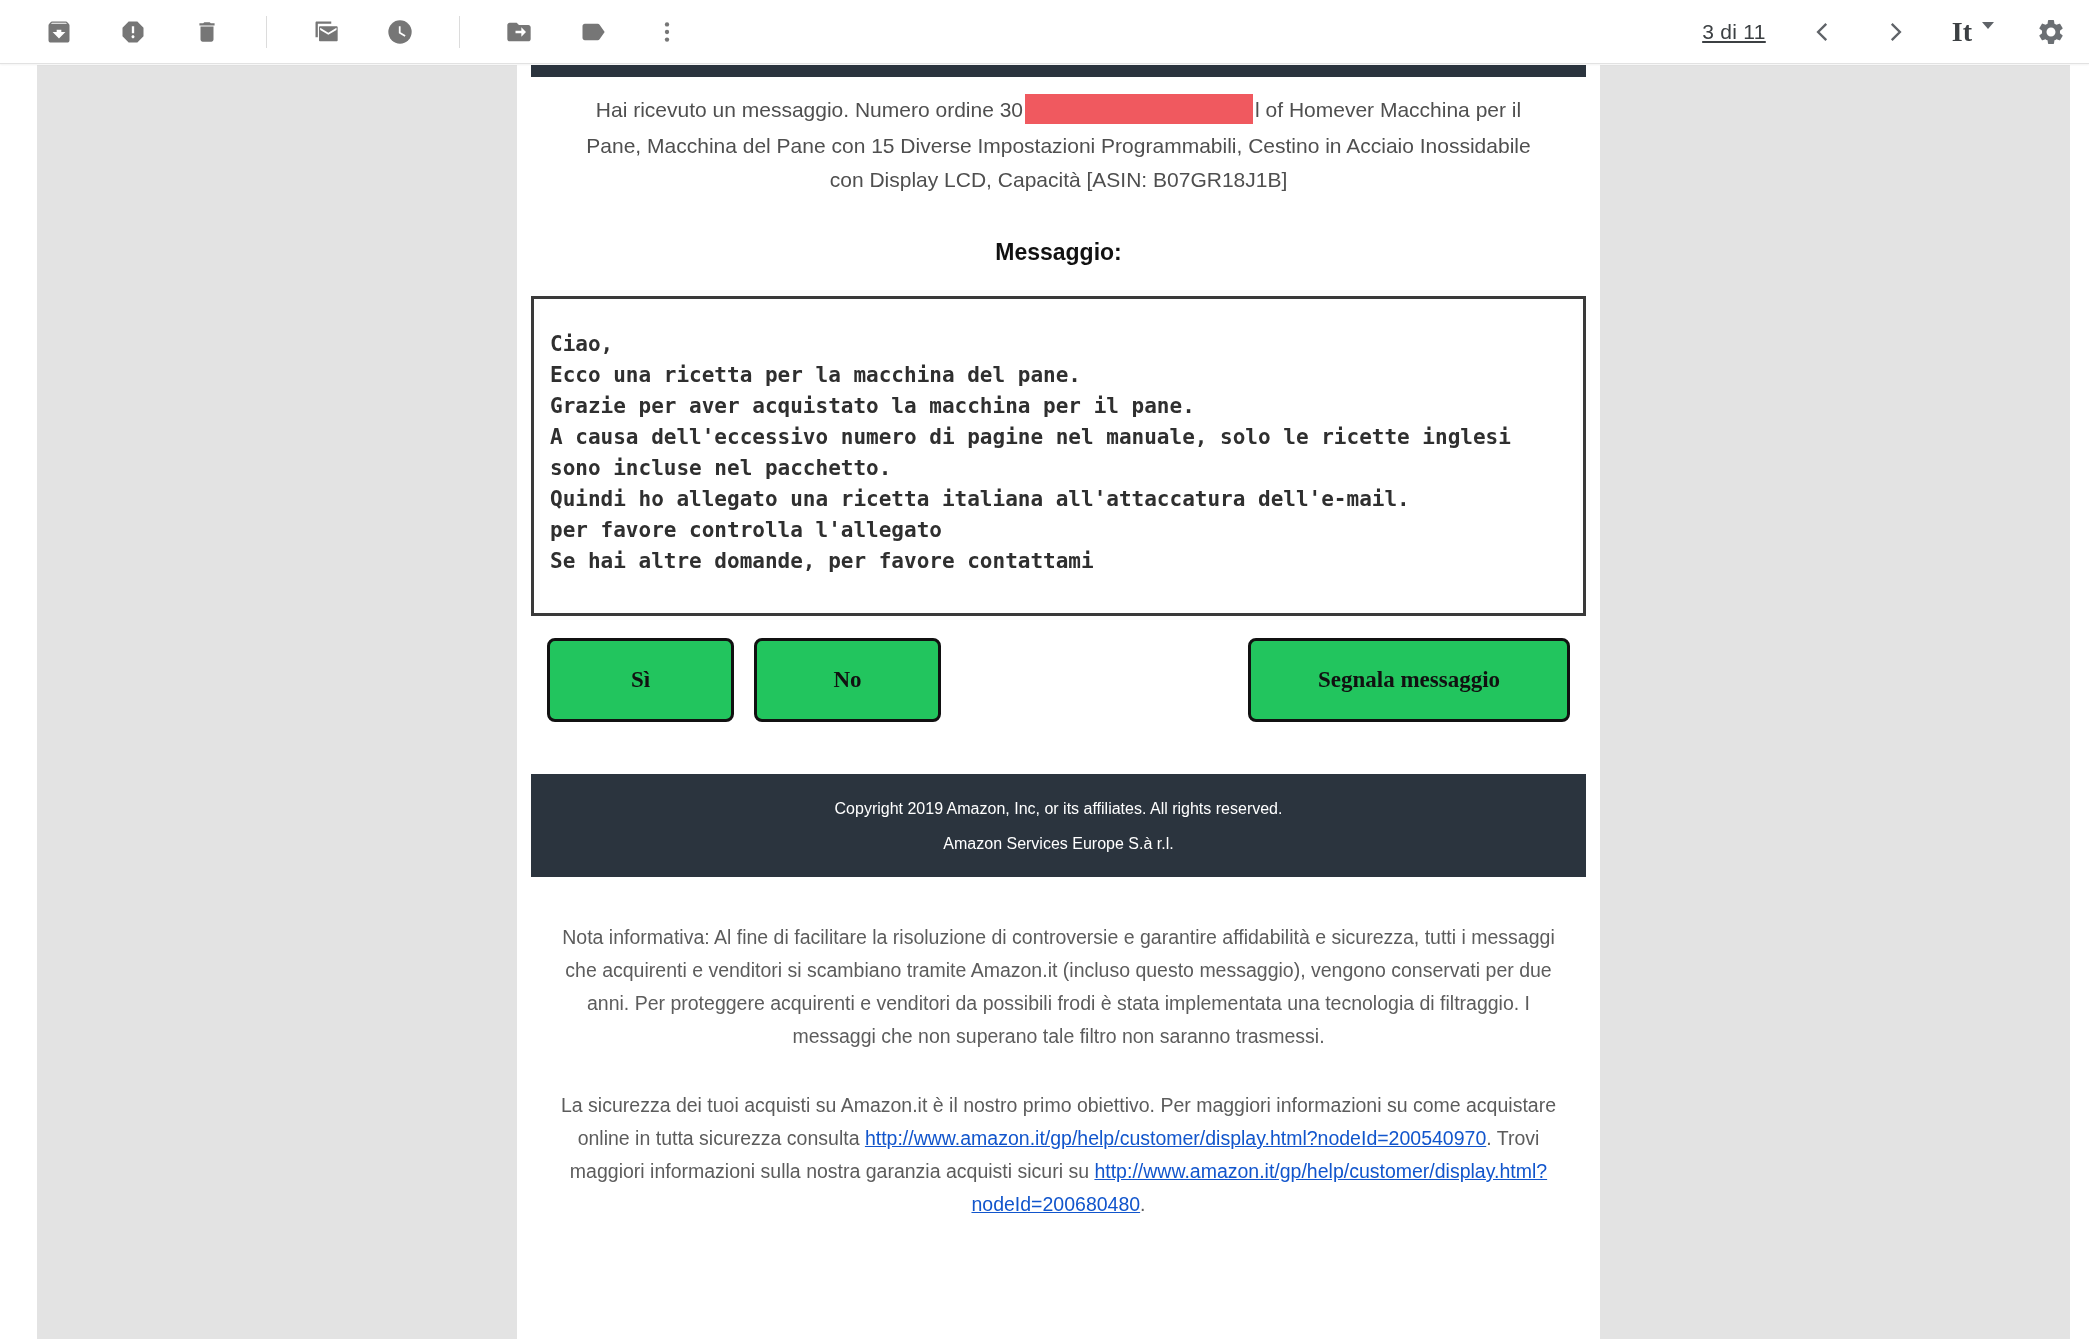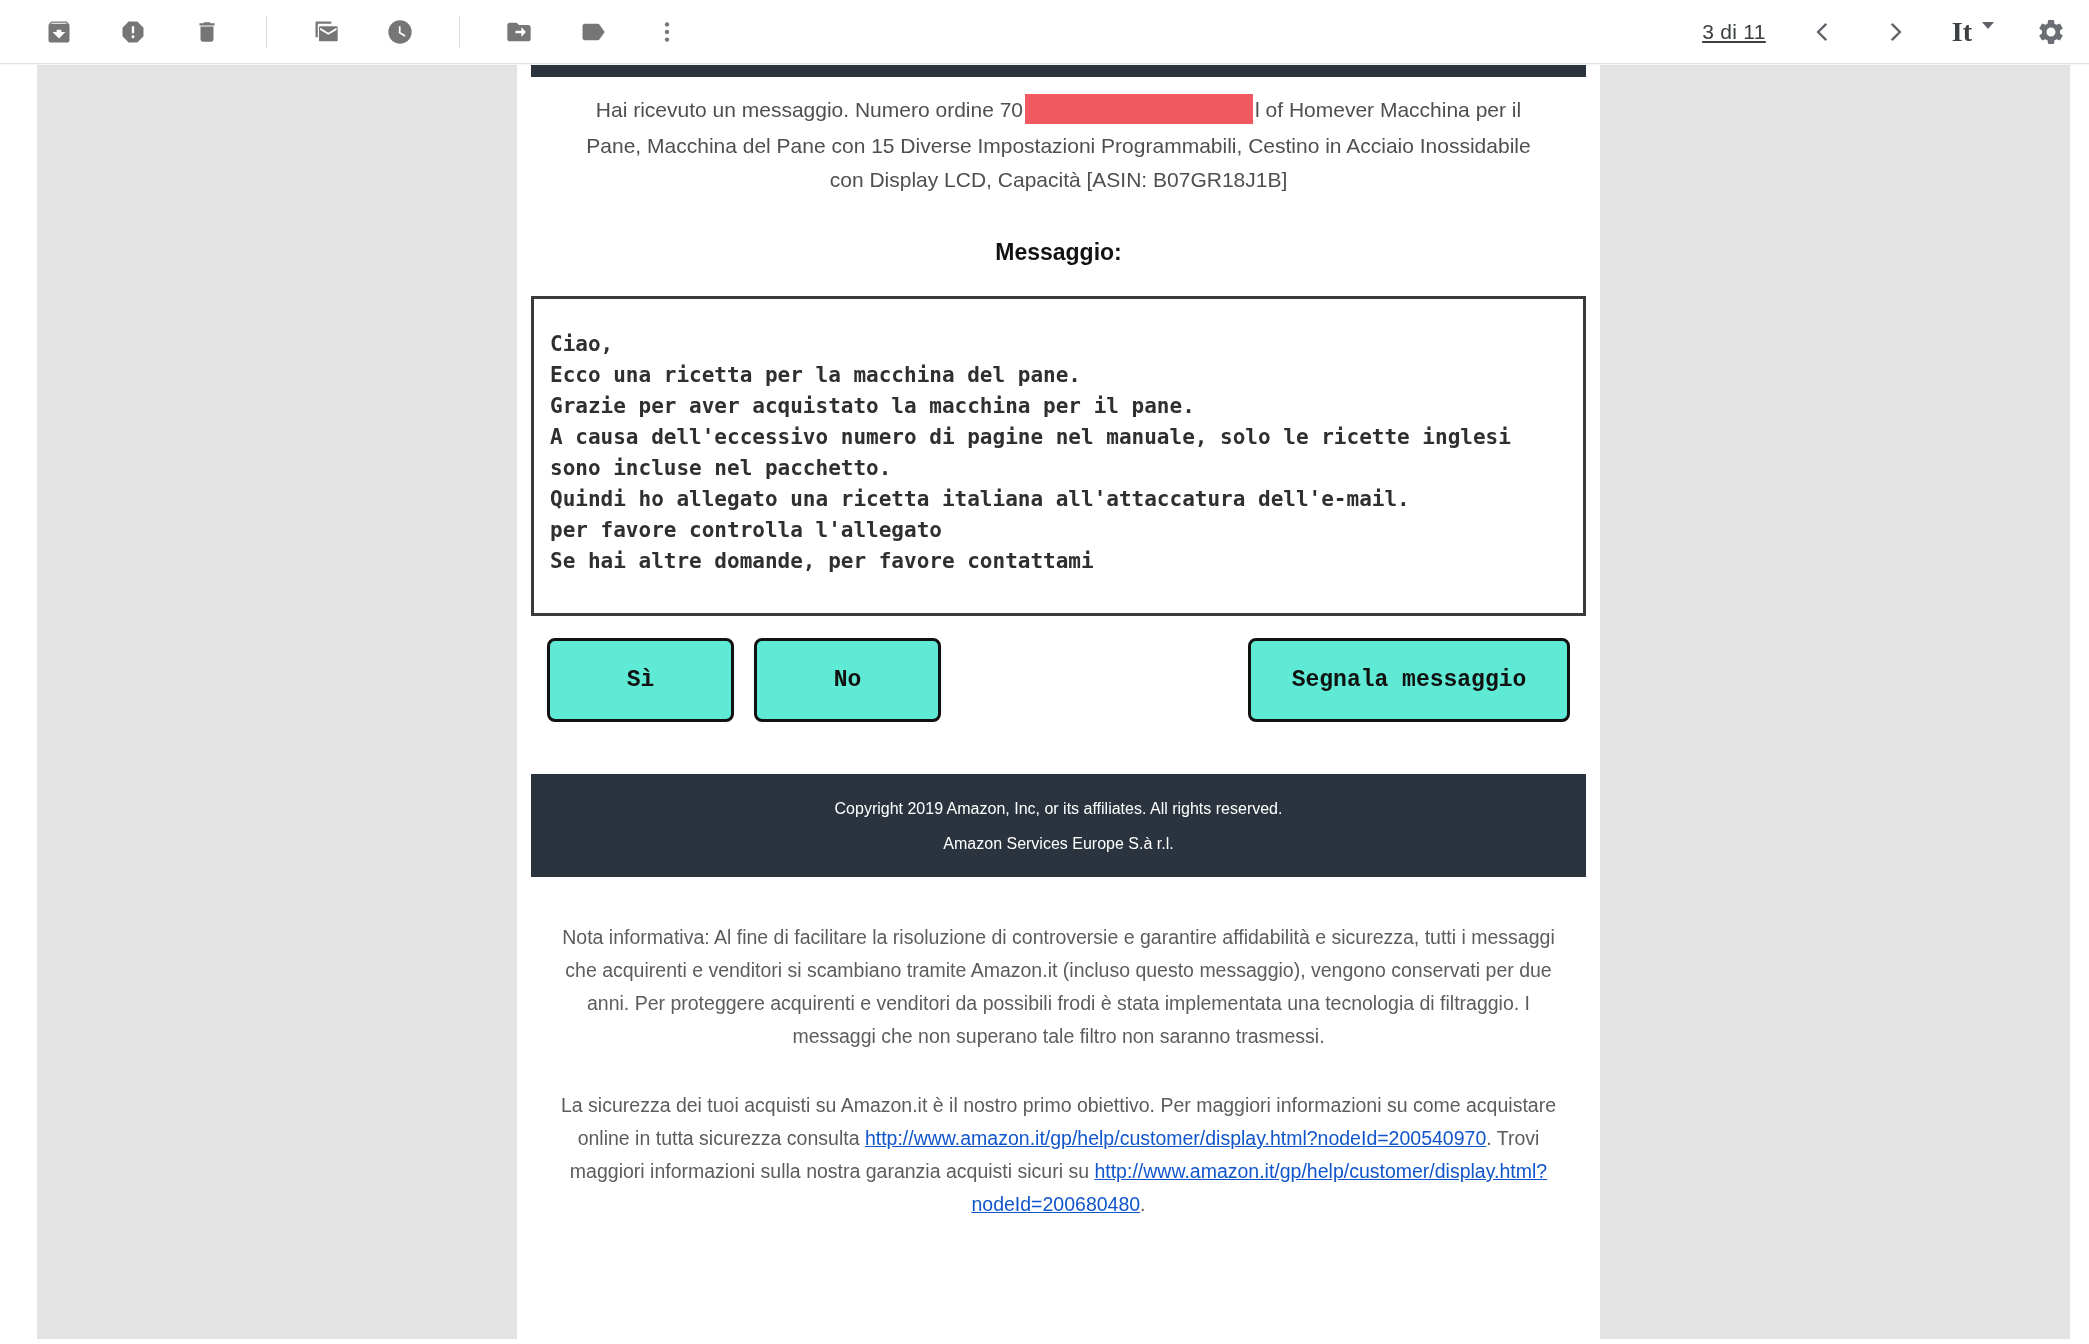--- a/index.html
+++ b/index.html
@@ -92,23 +92,23 @@
   }
 
   .feedback { margin: 0 16px; }
   .question {
     margin-top: 62px;
     font-size: 23px; font-weight: bold; color: #111111;
   }
   .btn-row { margin-top: 22px; display: flex; align-items: center; }
   .fb-btn {
     width: 187px; height: 84px;
-    background: #5eead4;
+    background: #22c55e;
     border: 3px solid #111111; border-radius: 8px;
-    font-family: Liberation Mono, monospace;
+    font-family: Liberation Serif, serif;
     font-size: 23px; font-weight: bold; color: #111111;
     cursor: pointer;
   }
   .fb-btn + .fb-btn { margin-left: 20px; }
   .fb-btn.report { margin-left: auto; width: 322px; }
 
   .footer-bar {
     margin-top: 52px;
     background: #2b343e;
     color: #ffffff;
@@ -200,21 +200,21 @@
     </button>
   </div>
 </div>
 
 <div class="gray-bg"></div>
 
 <div class="email-col">
   <div class="dark-top"></div>
 
   <div class="hdr">
-    <span>Hai ricevuto un messaggio. Numero ordine 70</span><span class="redact"></span><span>l of Homever Macchina per il</span><br>
+    <span>Hai ricevuto un messaggio. Numero ordine 30</span><span class="redact"></span><span>l of Homever Macchina per il</span><br>
     <span>Pane, Macchina del Pane con 15 Diverse Impostazioni Programmabili, Cestino in Acciaio Inossidabile</span><br>
     <span>con Display LCD, Capacità [ASIN: B07GR18J1B]</span>
   </div>
 
   <div class="msg-label">Messaggio:</div>
 
   <pre class="msg-box">Ciao,
 Ecco una ricetta per la macchina del pane.
 Grazie per aver acquistato la macchina per il pane.
 A causa dell'eccessivo numero di pagine nel manuale, solo le ricette inglesi

